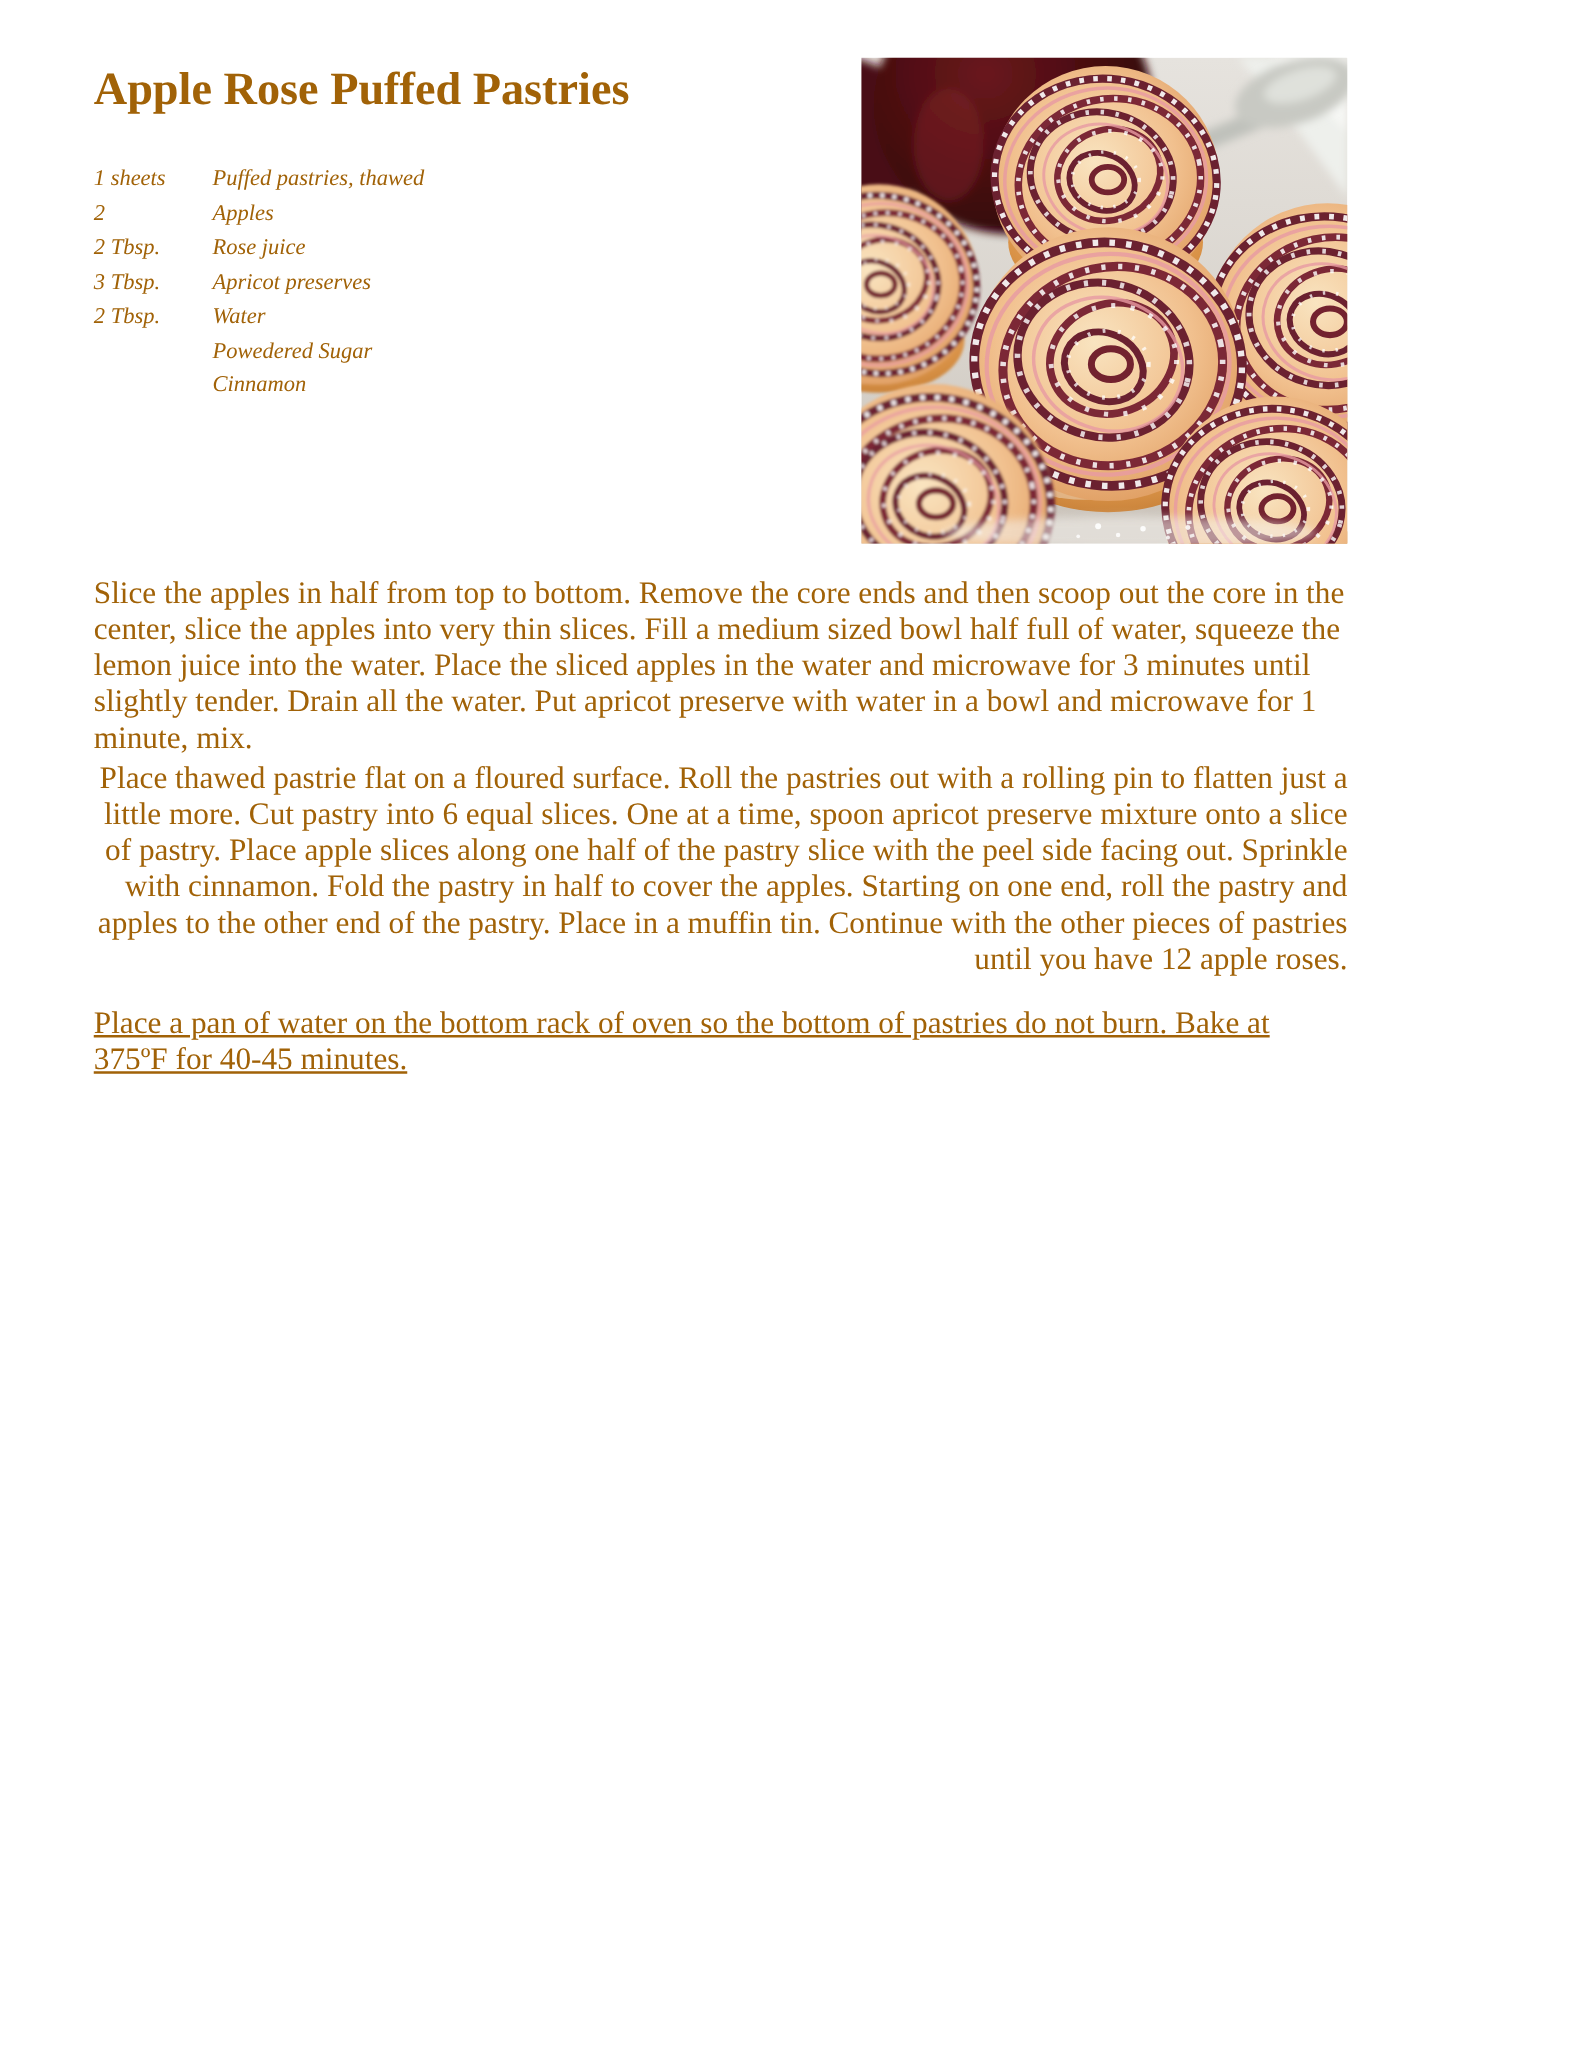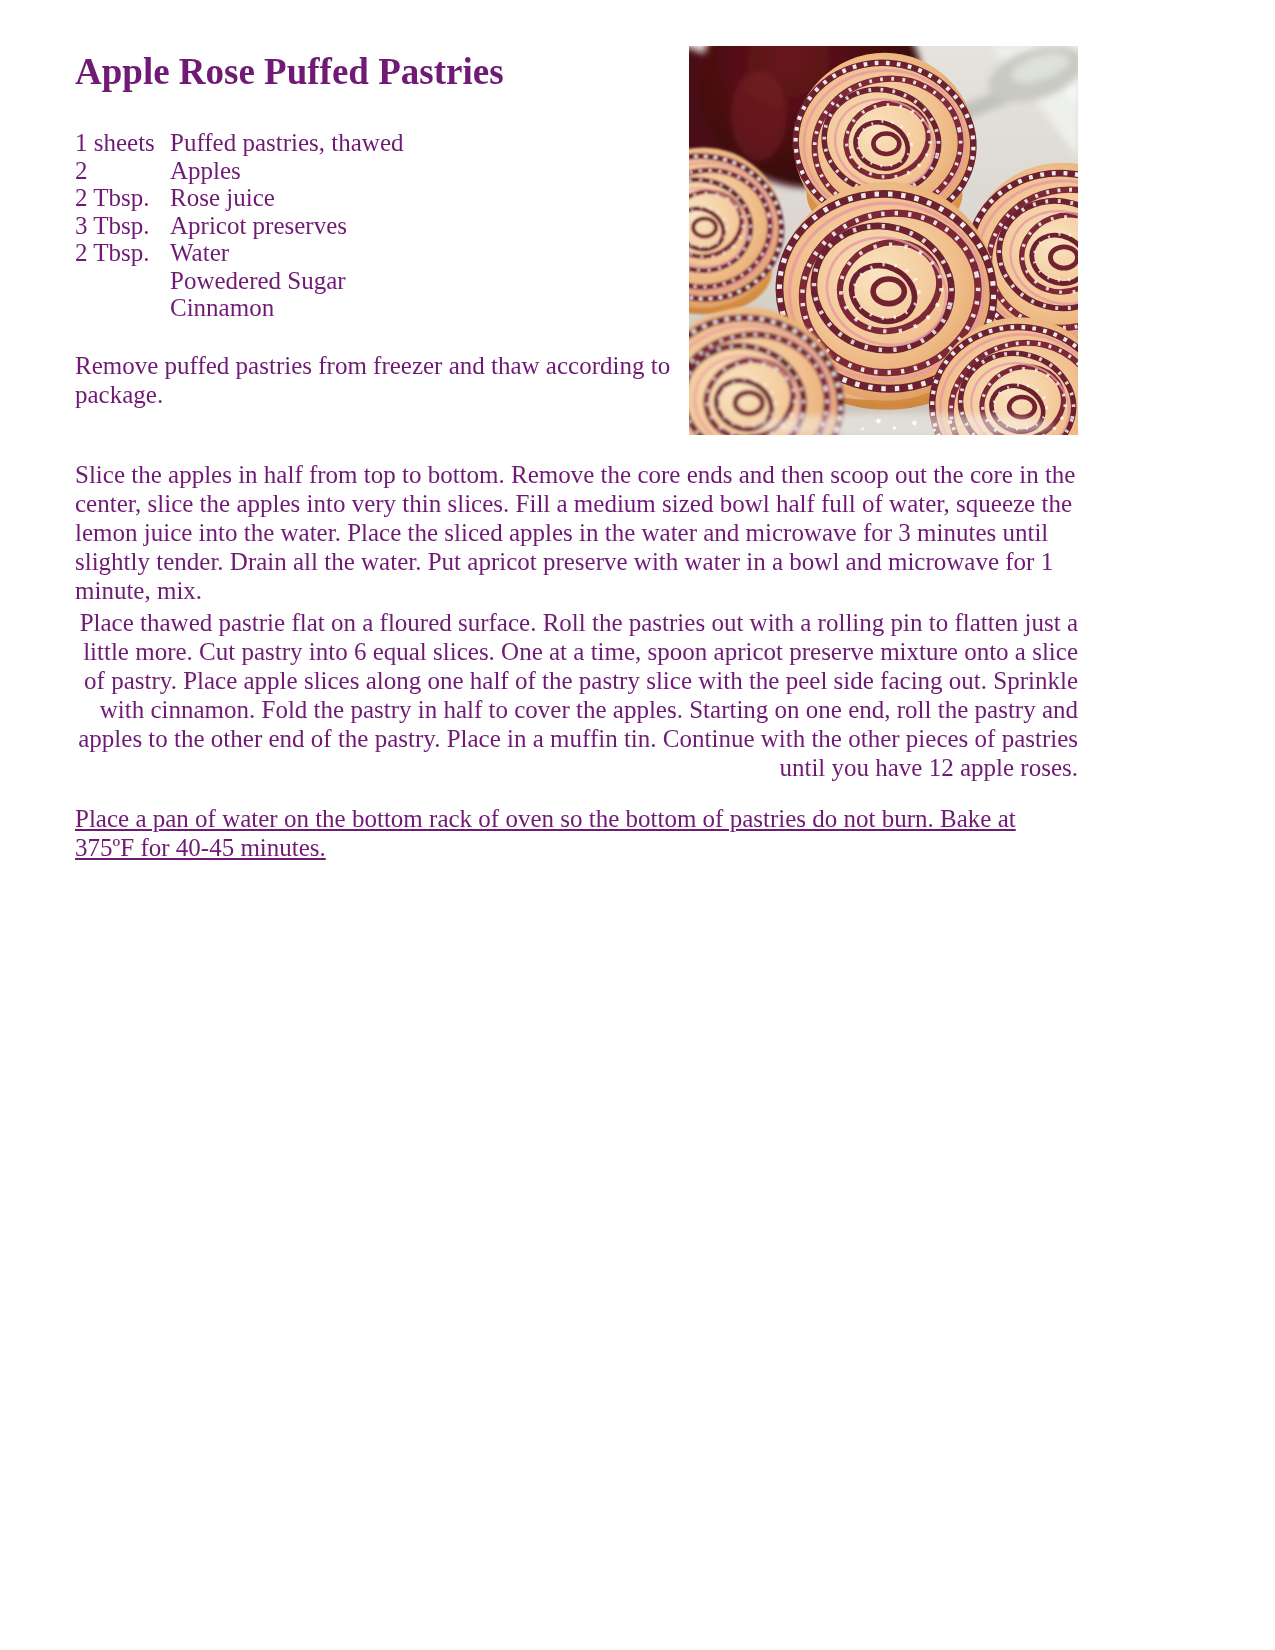--- a/index.html
+++ b/index.html
@@ -2,36 +2,37 @@
 <html><head>
 <meta charset="utf-8">
 <style>
   html,body{margin:0;padding:0;background:#ffffff;}
   .page{
     position:relative;
     width:1275px;
     height:1650px;
     background:#ffffff;
     font-family:"Liberation Serif","DejaVu Serif",serif;
-    color:#701a75;
+    color:#a16207;
     overflow:hidden;
   }
   .title{
     position:absolute;
     left:75px; top:52px;
     font-size:37px;
     font-weight:700;
     line-height:1.1;
     letter-spacing:0;
   }
   .ingredients{
     position:absolute;
     left:75px; top:129px;
-    font-size:25px;
+    font-size:18px;
     line-height:27.5px;
+    font-style:italic;
   }
   .ing-row{display:grid;grid-template-columns:95px auto;}
   .para{
     position:absolute;
     left:75px;
     font-size:25px;
     line-height:29px;
     text-align:left;
   }
   #para1{top:351px;width:645px;}
@@ -77,21 +78,20 @@
     <div class="ing-row">
       <span></span>
       <span>Powedered Sugar</span>
     </div>
     <div class="ing-row">
       <span></span>
       <span>Cinnamon</span>
     </div>
   </div>
 
-  <div class="para" id="para1">Remove puffed pastries from freezer and thaw according to package.</div>
   <div class="para" id="para2">Slice the apples in half from top to bottom. Remove the core ends and then scoop out the core in the center, slice the apples into very thin slices. Fill a medium sized bowl half full of water, squeeze the lemon juice into the water. Place the sliced apples in the water and microwave for 3 minutes until slightly tender. Drain all the water. Put apricot preserve with water in a bowl and microwave for 1 minute, mix.</div>
   <div class="para" id="para3">Place thawed pastrie flat on a floured surface. Roll the pastries out with a rolling pin to flatten just a little more. Cut pastry into 6 equal slices. One at a time, spoon apricot preserve mixture onto a slice of pastry. Place apple slices along one half of the pastry slice with the peel side facing out. Sprinkle with cinnamon. Fold the pastry in half to cover the apples. Starting on one end, roll the pastry and apples to the other end of the pastry. Place in a muffin tin. Continue with the other pieces of pastries until you have 12 apple roses.</div>
   <div class="para" id="para4">Place a pan of water on the bottom rack of oven so the bottom of pastries do not burn. Bake at 375ºF for 40-45 minutes.</div>
 
   <div class="photo" title="Apple rose puffed pastries dusted with powdered sugar; dark red apple and spoon with napkin in the blurred background">
     <svg width="389" height="389" viewBox="0 0 390 390" xmlns="http://www.w3.org/2000/svg">
       <defs>
         <linearGradient id="bgGrad" x1="0" y1="0" x2="0" y2="1">
           <stop offset="0" stop-color="#e6e3de"></stop>
           <stop offset="0.6" stop-color="#d8d3cc"></stop>

